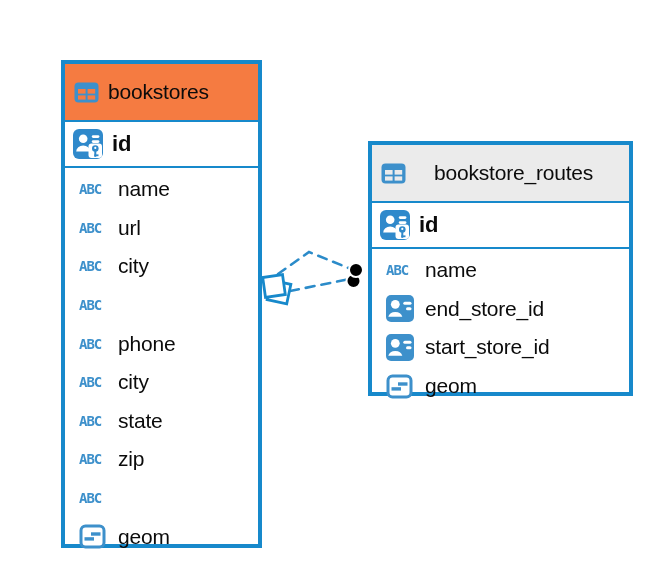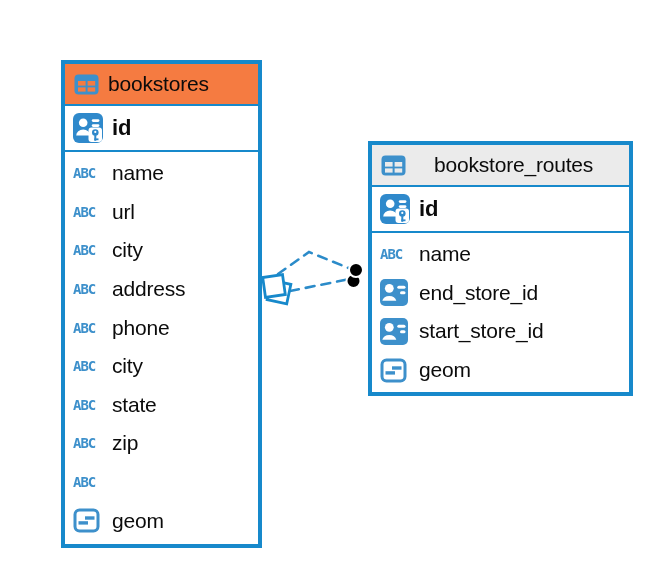--- a/index.html
+++ b/index.html
@@ -17,40 +17,40 @@
     position: absolute;
     border: 4px solid #1789CB;
     background: #ffffff;
     box-sizing: border-box;
   }
   #tbl-bookstores { left: 61px; top: 60px; width: 201px; height: 488px; }
   #tbl-routes     { left: 368px; top: 141px; width: 265px; height: 255px; }
 
   .table-header {
     display: flex; align-items: center; gap: 9px;
-    height: 42px; padding: 0 9px;
+    height: 58px; padding: 0 9px;
     border-bottom: 2px solid #1789CB;
     box-sizing: border-box;
   }
   .table-header.orange { background: #F57B41; }
   .table-header.gray   { background: #EBEBEB; gap: 28px; }
   .table-title {
     font-size: 21px; color: #0b0b0b; letter-spacing: -0.2px;
     white-space: nowrap;
   }
 
   .pk-row {
     display: flex; align-items: center; gap: 9px;
     height: 46px; padding: 6px 8px;
     border-bottom: 2px solid #1789CB;
     box-sizing: border-box;
     font-weight: bold; font-size: 22px; color: #0b0b0b;
   }
 
-  .fields { padding-top: 2px; }
+  .fields { padding-top: 2px; padding-left: 6px; }
   .field-row {
     display: flex; align-items: center; gap: 9px;
     height: 38.6px; padding: 0 8px;
     box-sizing: border-box;
     font-size: 21px; color: #0b0b0b; letter-spacing: -0.2px;
     white-space: nowrap;
   }
 
   
   .icon { flex: 0 0 auto; display: block; }
@@ -111,21 +111,20 @@
       <div class="field-row">
         <span class="abc-badge">ABC</span>
         <span>url</span>
       </div>
       <div class="field-row">
         <span class="abc-badge">ABC</span>
         <span>city</span>
       </div>
       <div class="field-row">
         <span class="abc-badge">ABC</span>
-        <span>address</span>
       </div>
       <div class="field-row">
         <span class="abc-badge">ABC</span>
         <span>phone</span>
       </div>
       <div class="field-row">
         <span class="abc-badge">ABC</span>
         <span>city</span>
       </div>
       <div class="field-row">

